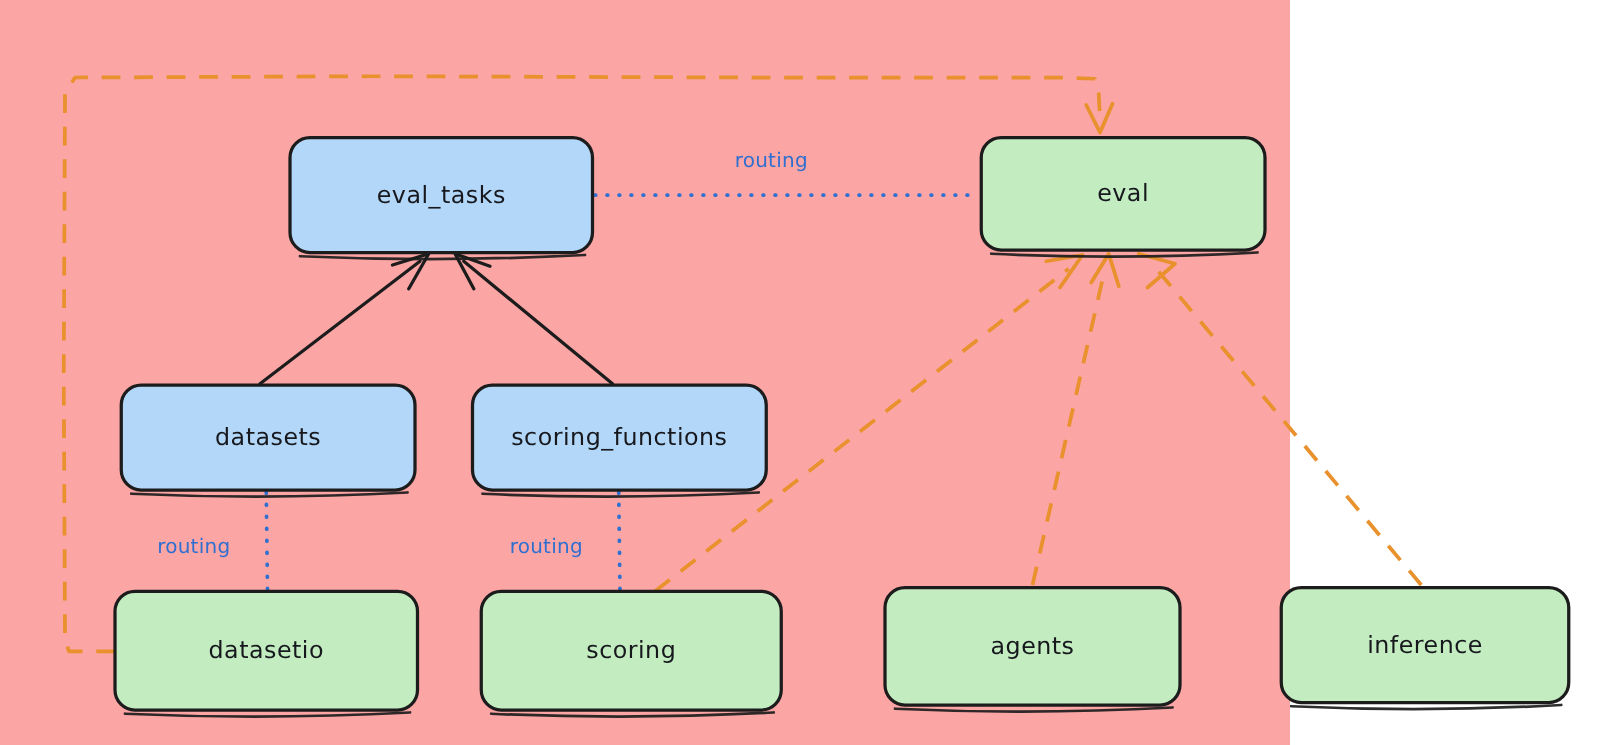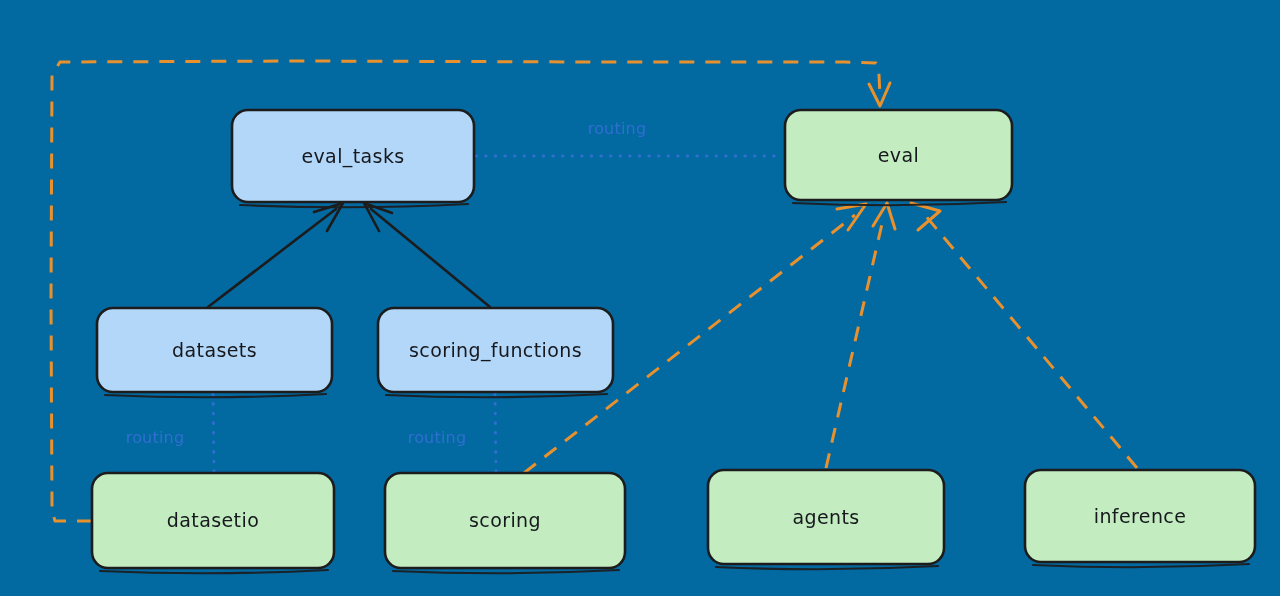--- a/index.html
+++ b/index.html
@@ -9,23 +9,23 @@
     background: #ffffff;
   }
   body {
     width: 1280px;
     height: 596px;
     overflow: hidden;
     font-family: "DejaVu Sans", sans-serif;
   }
   #diagram-root {
     position: relative;
-    width: 1280px;
+    width: 1032px;
     height: 596px;
-    background: #0369a1;
+    background: #fca5a5;
   }
   svg#diagram {
     display: block;
     width: 1280px;
     height: 596px;
   }
   .node-rect {
     stroke: #1c1c1c;
     stroke-width: 2.6;
     stroke-linejoin: round;

